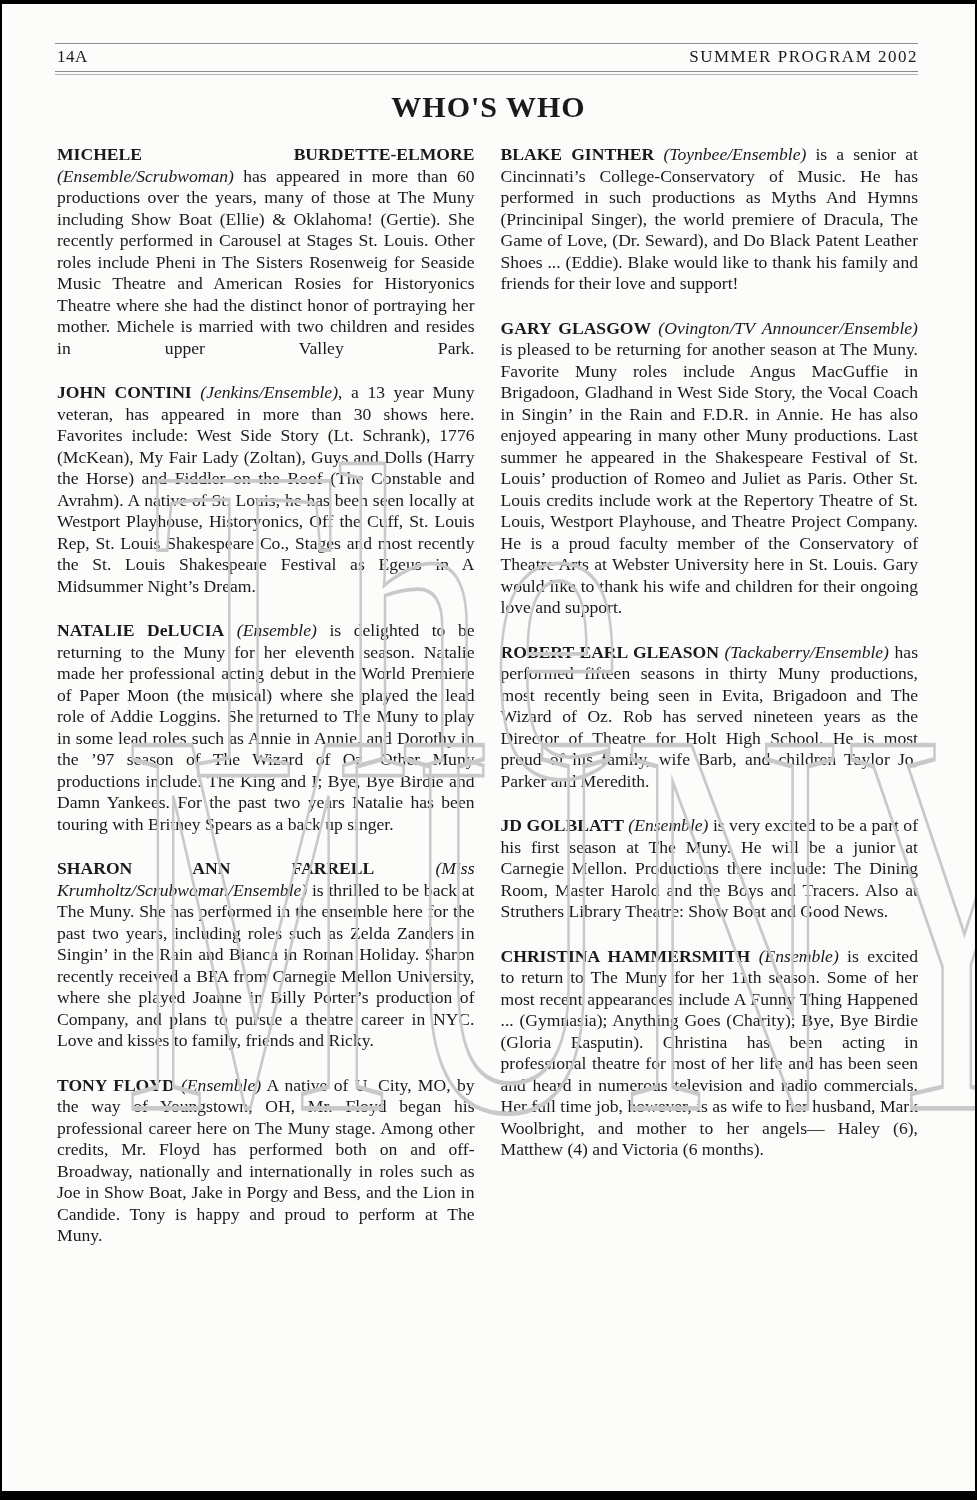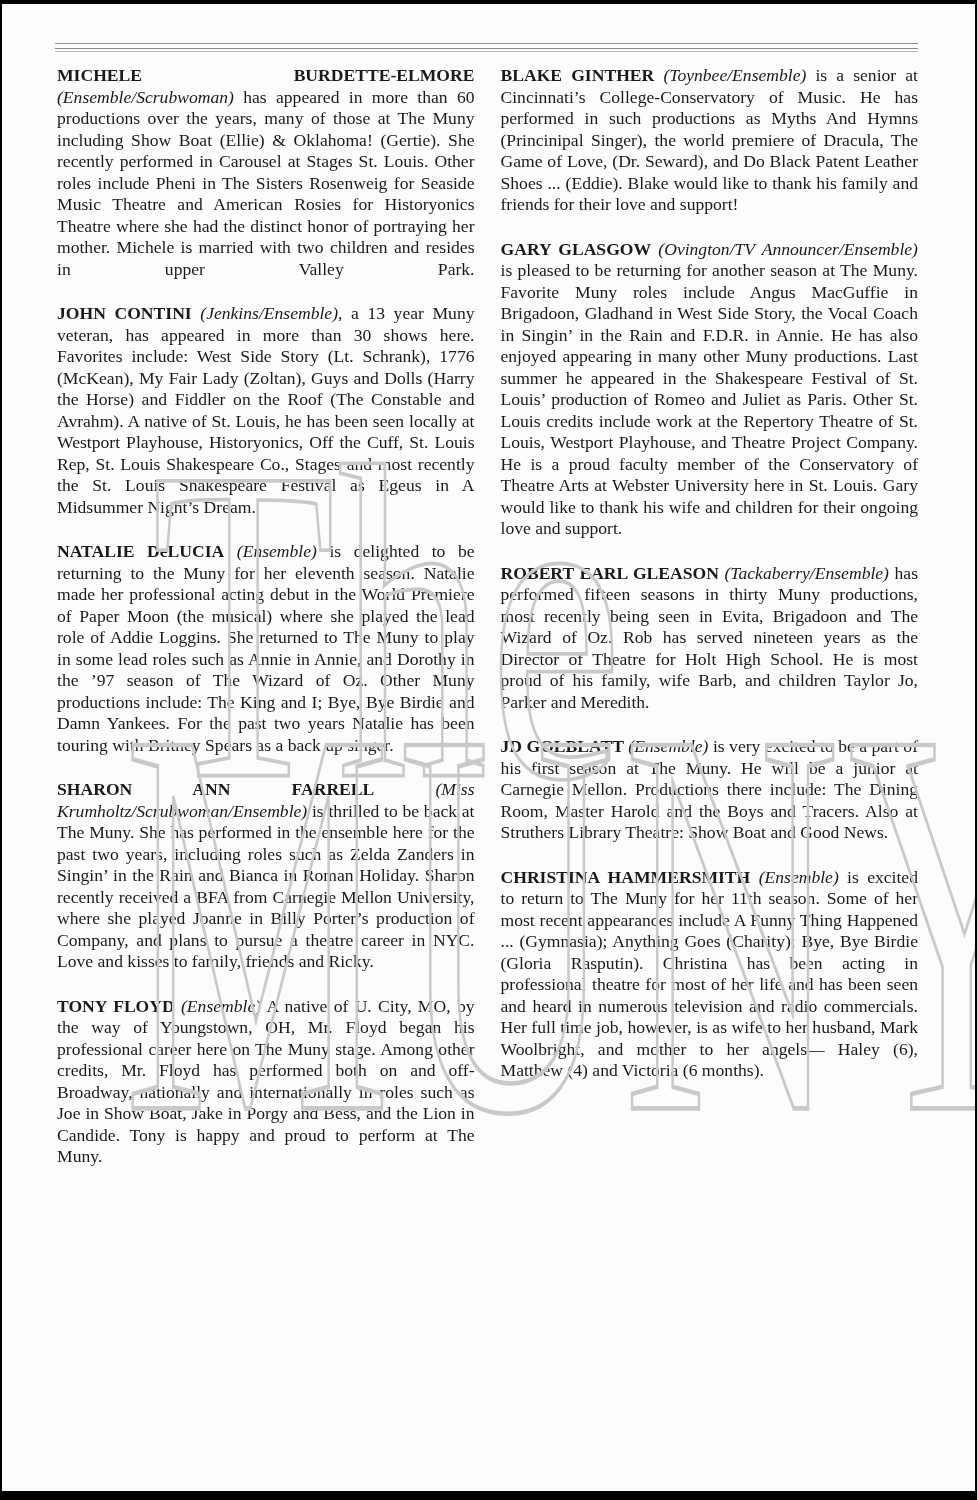--- a/index.html
+++ b/index.html
@@ -46,23 +46,28 @@
              transform:scaleY(1.85); transform-origin:top left; }
 </style>
 </head>
 <body>
 
 <div class="frame">
   <div class="paper">
 
     <div class="rule-top"></div>
 
+    <div class="header-row">
+      <span class="page-number">14A</span>
+      <span class="program-title">SUMMER PROGRAM 2002</span>
+    </div>
 
     <div class="rule-double"></div>
 
+    <h1 class="section-title">WHO'S WHO</h1>
 
     <div class="columns">
 
       <div class="col">
 
         <p class="bio force-just"><b class="bio-name">MICHELE BURDETTE-ELMORE</b> <i class="bio-role">(Ensemble/Scrubwoman)</i><span><span> has appeared in more than 60 productions over the years, many of those at The Muny including </span><span class="it">Show Boat</span><span> (Ellie) &amp; </span><span class="it">Oklahoma!</span><span> (Gertie). She recently performed in </span><span class="it">Carousel</span><span> at Stages St. Louis. Other roles include Pheni in </span><span class="it">The Sisters Rosenweig</span><span> for Seaside Music Theatre and </span><span class="it">American Rosies</span><span> for Historyonics Theatre where she had the distinct honor of portraying her mother. Michele is married with two children and resides in upper Valley Park.</span></span></p>
 
         <p class="bio"><b class="bio-name">JOHN CONTINI</b> <i class="bio-role">(Jenkins/Ensemble)</i><span><span>, a 13 year Muny veteran, has appeared in more than 30 shows here. Favorites include: </span><span class="it">West Side Story</span><span> (Lt. Schrank), </span><span class="it">1776</span><span> (McKean), </span><span class="it">My Fair Lady</span><span> (Zoltan), </span><span class="it">Guys and Dolls</span><span> (Harry the Horse) and </span><span class="it">Fiddler on the Roof</span><span> (The Constable and Avrahm). A native of St. Louis, he has been seen locally at Westport Playhouse, Historyonics, Off the Cuff, St. Louis Rep, St. Louis Shakespeare Co., Stages and most recently the St. Louis Shakespeare Festival as Egeus in </span><span class="it">A Midsummer Night’s Dream</span><span>.</span></span></p>
 
         <p class="bio"><b class="bio-name">NATALIE DeLUCIA</b> <i class="bio-role">(Ensemble)</i><span><span> is delighted to be returning to the Muny for her eleventh season. Natalie made her professional acting debut in the World Premiere of </span><span class="it">Paper Moon</span><span> (the musical) where she played the lead role of Addie Loggins. She returned to The Muny to play in some lead roles such as Annie in </span><span class="it">Annie</span><span>, and Dorothy in the ’97 season of </span><span class="it">The Wizard of Oz</span><span>. Other Muny productions include: </span><span class="it">The King and I; Bye, Bye Birdie</span><span> and </span><span class="it">Damn Yankees</span><span>. For the past two years Natalie has been touring with Britney Spears as a back up singer.</span></span></p>

